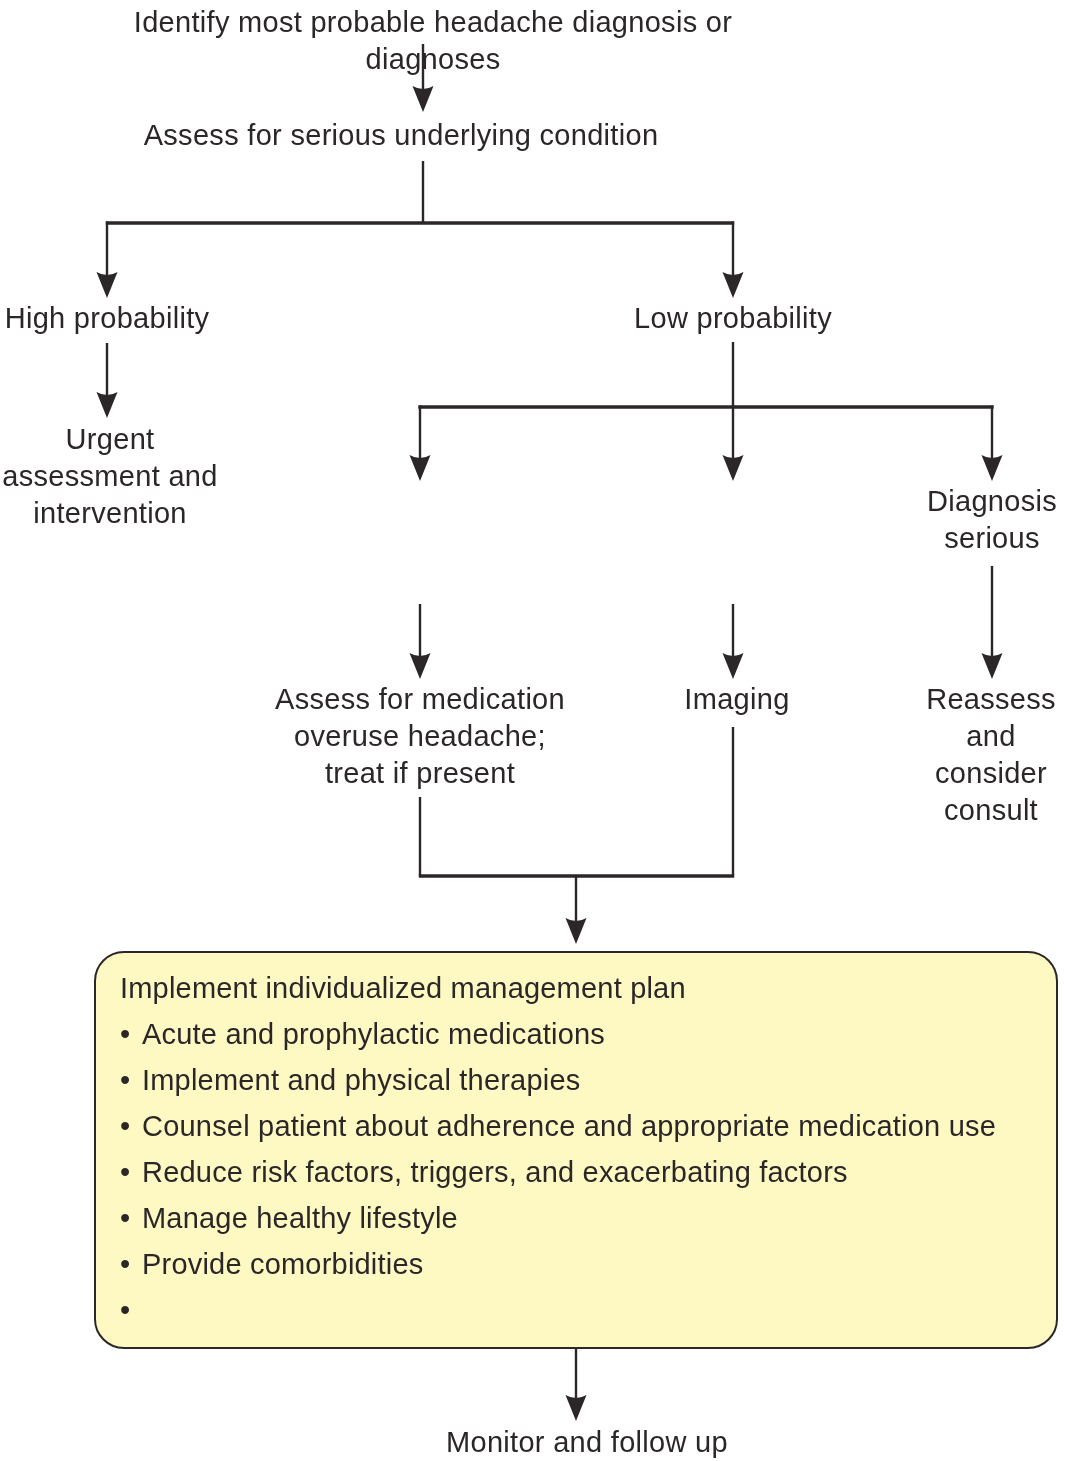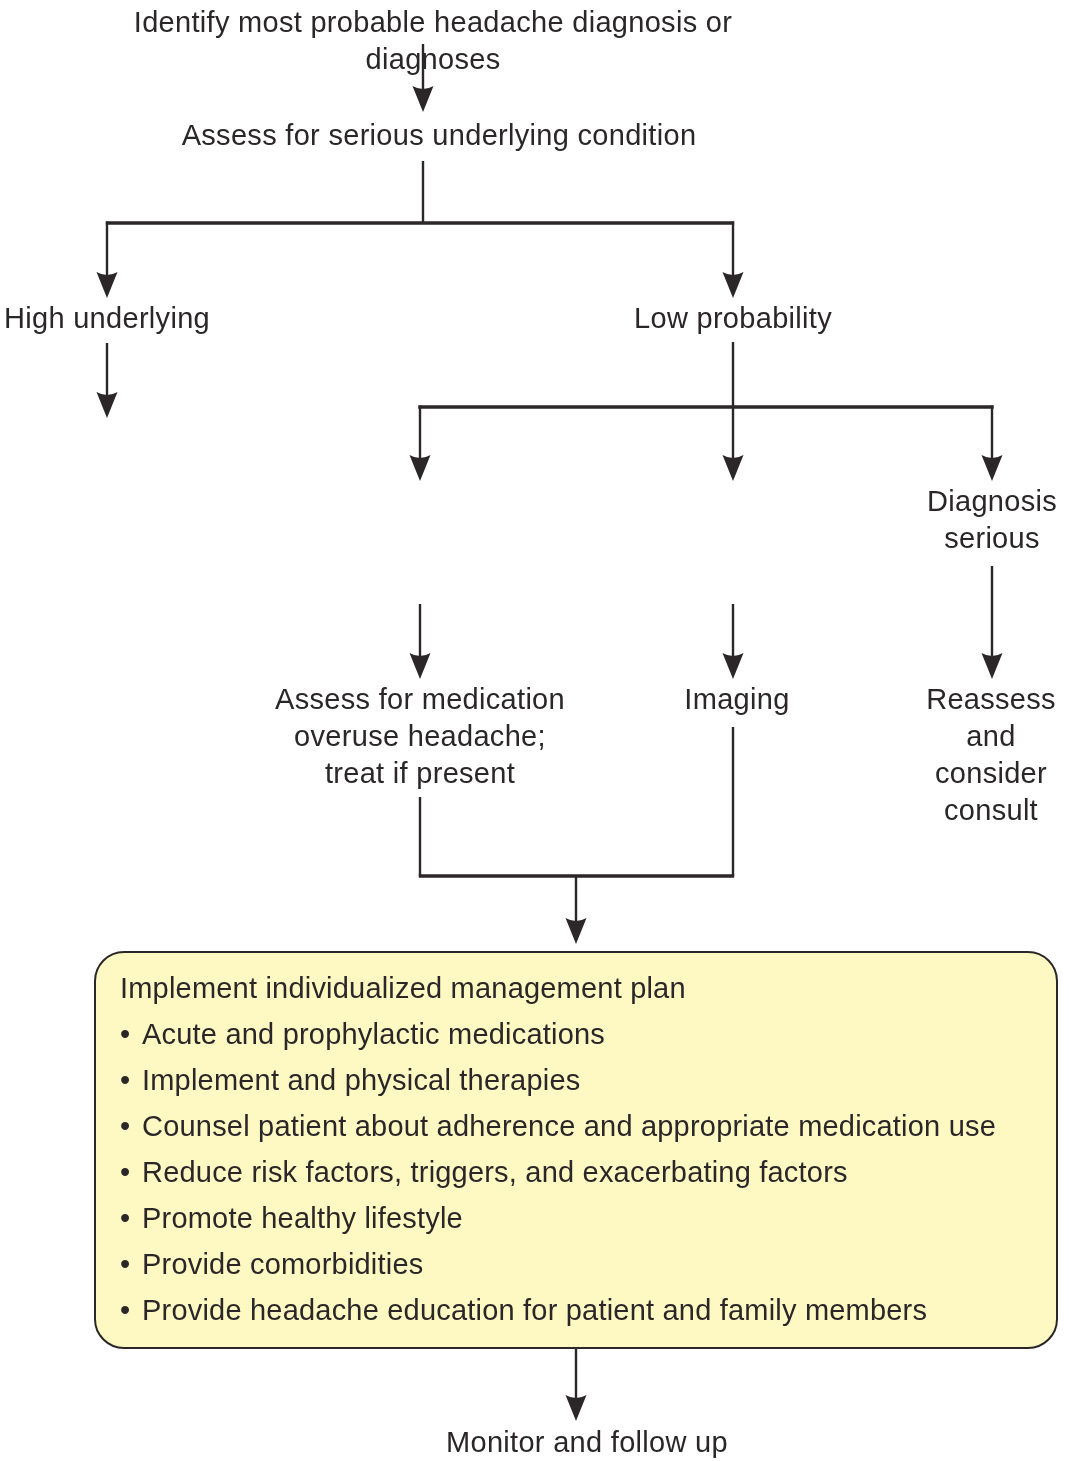--- a/index.html
+++ b/index.html
@@ -21,21 +21,21 @@
     position: absolute;
     transform: translateX(-50%);
     text-align: center;
     white-space: pre-line;
     font-size: 29px;
     line-height: 37px;
     letter-spacing: 0.3px;
     color: #2b2728;
   }
   .n-identify  { left: 433px; top: 4px;   }
-  .n-assess    { left: 439px; top: 117px; text-align: right; }
+  .n-assess    { left: 401px; top: 117px; text-align: right; }
   .n-high      { left: 107px; top: 300px; }
   .n-low       { left: 733px; top: 300px; }
   .n-urgent    { left: 110px; top: 421px; }
   .n-migraine  { left: 420px; top: 483px; }
   .n-tac       { left: 733px; top: 483px; }
   .n-unclear   { left: 992px; top: 483px; }
   .n-moh       { left: 420px; top: 681px; }
   .n-imaging   { left: 737px; top: 681px; }
   .n-reassess  { left: 991px; top: 681px; }
   .n-monitor   { left: 587px; top: 1424px; }
@@ -122,24 +122,27 @@
     <use href="#arrowhead" class="head" transform="translate(576,944)"></use>
 
     <path class="shaft" d="M576 1349 V1402"></path>
     <use href="#arrowhead" class="head" transform="translate(576,1421)"></use>
   </svg>
 
   <div class="node n-identify">Identify most probable headache diagnosis or diagnoses</div>
 
   <div class="node n-assess">Assess for serious underlying condition</div>
 
-  <div class="node n-high">High underlying</div>
+  <div class="node n-high">High probability</div>
 
   <div class="node n-low">Low probability</div>
 
+  <div class="node n-urgent">Urgent
+assessment and
+intervention</div>
 
 
 
   <div class="node n-unclear">Diagnosis
 serious</div>
 
   <div class="node n-moh">Assess for medication
 overuse headache;
 treat if present</div>
 
@@ -163,28 +166,27 @@
       <div class="bullet-row">
         <span class="bullet-dot">•</span>
         <span>Counsel patient about adherence and appropriate medication use</span>
       </div>
       <div class="bullet-row">
         <span class="bullet-dot">•</span>
         <span>Reduce risk factors, triggers, and exacerbating factors</span>
       </div>
       <div class="bullet-row">
         <span class="bullet-dot">•</span>
-        <span>Promote healthy lifestyle</span>
+        <span>Manage healthy lifestyle</span>
       </div>
       <div class="bullet-row">
         <span class="bullet-dot">•</span>
         <span>Provide comorbidities</span>
       </div>
       <div class="bullet-row">
         <span class="bullet-dot">•</span>
-        <span>Provide headache education for patient and family members</span>
       </div>
     </div>
   </div>
 
   <div class="node n-monitor">Monitor and follow up</div>
 
 </div>
 
 </body></html>

